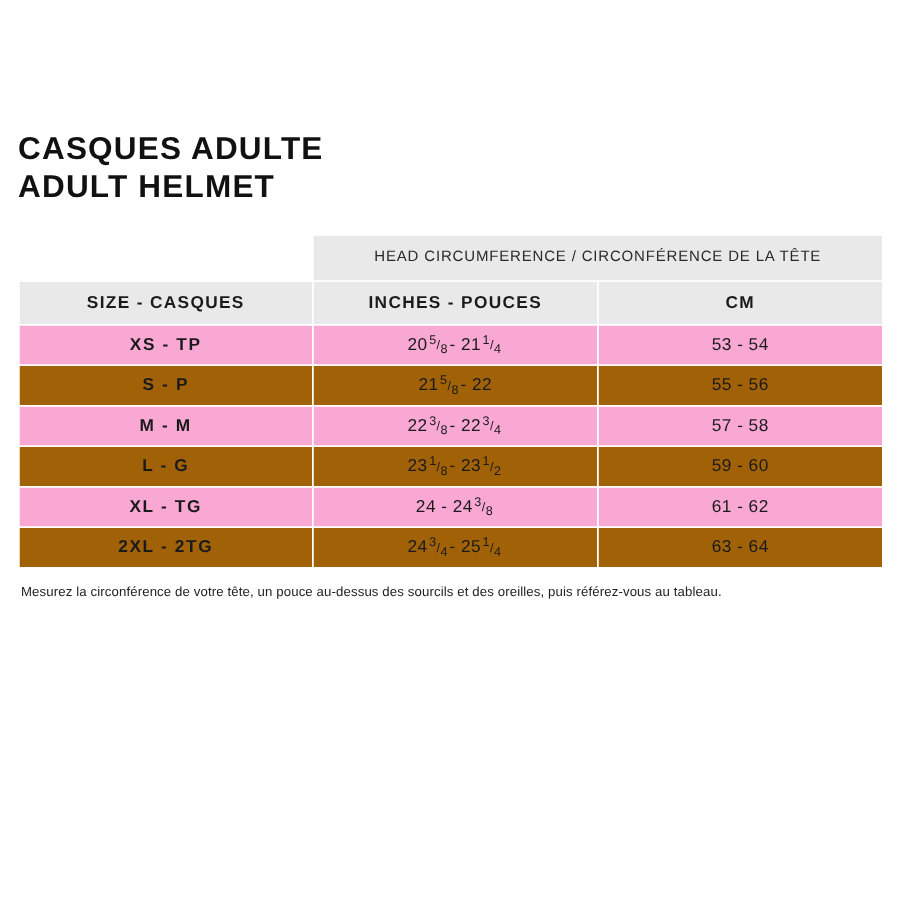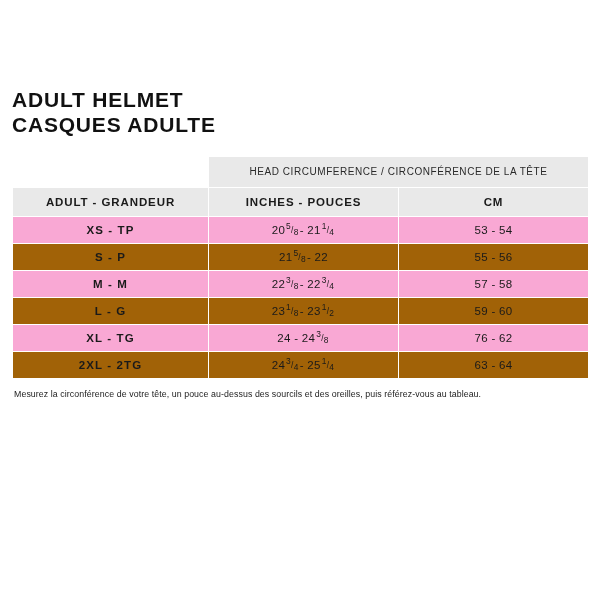--- a/index.html
+++ b/index.html
@@ -110,42 +110,42 @@
     color: #222222;
     letter-spacing: 0.08px;
   }
 </style>
 </head>
 <body>
 
 <div class="page">
 
   <div class="titles">
+    <div class="title-line">CASQUES ADULTE</div>
     <div class="title-line">ADULT HELMET</div>
-    <div class="title-line">CASQUES ADULTE</div>
   </div>
 
   <table class="size-chart">
     <colgroup>
       <col class="col-size">
         <col class="col-in">
         <col class="col-cm">
     </colgroup>
     <tbody>
       <tr>
         <td>
           <div class="blank-cell"></div>
         </td>
         <td colspan="2">
           <div class="head-span">HEAD CIRCUMFERENCE / CIRCONFÉRENCE DE LA TÊTE</div>
         </td>
       </tr>
       <tr>
         <td>
-          <div class="col-head">ADULT - GRANDEUR</div>
+          <div class="col-head">SIZE - CASQUES</div>
         </td>
         <td>
           <div class="col-head">INCHES - POUCES</div>
         </td>
         <td>
           <div class="col-head">CM</div>
         </td>
       </tr>
 
       <tr class="row-light">
@@ -225,21 +225,21 @@
         </td>
         <td>
           <div class="cell val-cell">
             <span>24</span>&nbsp;
             <span>-</span>&nbsp;
             <span>24</span>
             <span class="frac"><sup>3</sup>/<sub>8</sub></span>
           </div>
         </td>
         <td>
-          <div class="cell val-cell">76 - 62</div>
+          <div class="cell val-cell">61 - 62</div>
         </td>
       </tr>
 
       <tr class="row-dark">
         <td>
           <div class="cell size-cell">2XL - 2TG</div>
         </td>
         <td>
           <div class="cell val-cell">
             <span>24</span>

